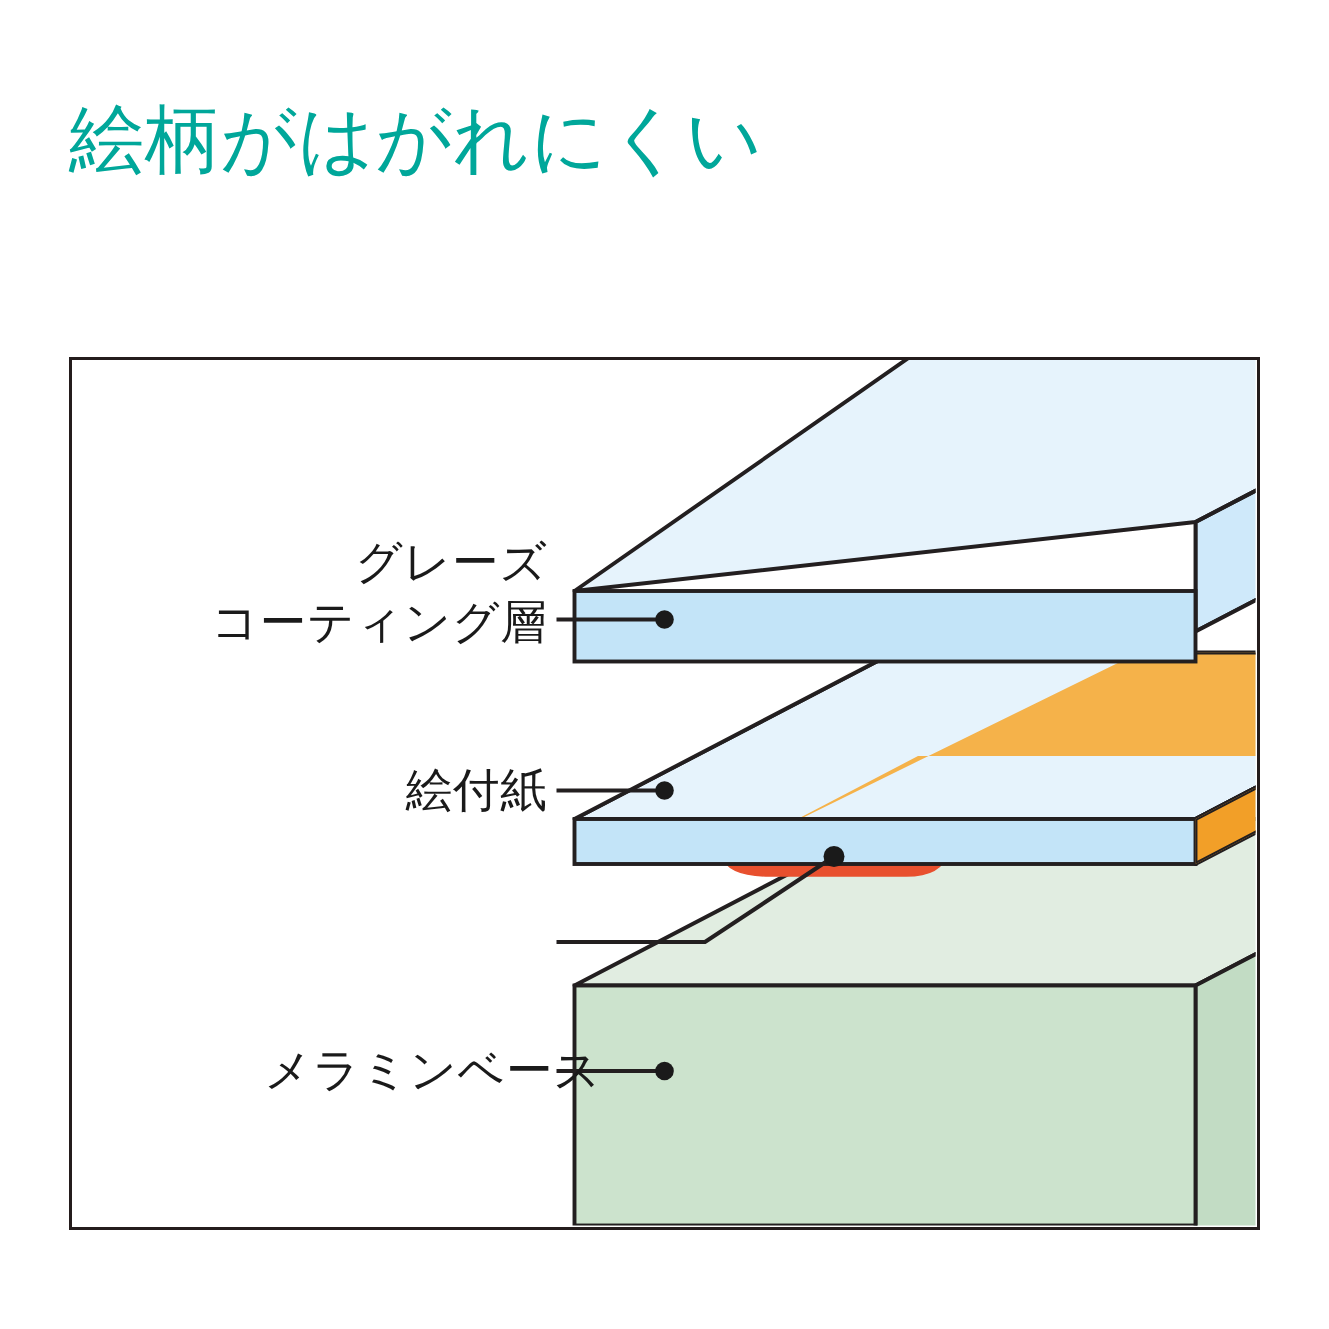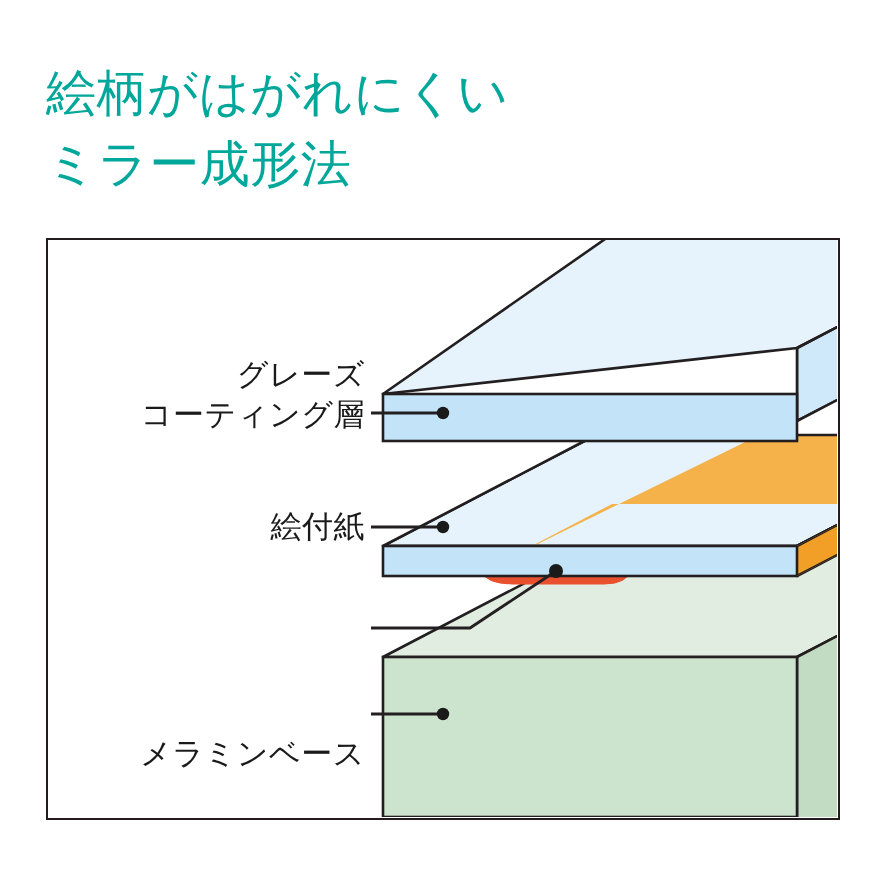--- a/index.html
+++ b/index.html
@@ -50,21 +50,20 @@
   }
   .lab.two{line-height:1.30;}
 </style>
 </head>
 <body>
 
 <div id="page">
 
   <div class="title-block">
     <div class="title-line">絵柄がはがれにくい</div>
-    <div class="title-line">ミラー成形法</div>
   </div>
 
   <div class="figure-frame"></div>
 
   <svg class="svg-stage" viewBox="0 0 886 886">
     <defs>
       <clipPath id="frameClip">
         <rect x="48" y="240" width="789" height="577"></rect>
       </clipPath>
     </defs>
@@ -155,19 +154,19 @@
     <div class="lab two" style="left:0px; top:355px; width:365px;">
       <div>グレーズ</div>
       <div>コーティング層</div>
     </div>
 
     <div class="lab" style="left:0px; top:507px; width:365px;">
       <div>絵付紙</div>
     </div>
 
 
-    <div class="lab" style="left:0px; top:734px; width:365px;">
+    <div class="lab" style="left:0px; top:694px; width:365px;padding-left:36px;">
       <div>メラミンベース</div>
     </div>
 
   </div>
 
 </div>
 
 </body></html>

